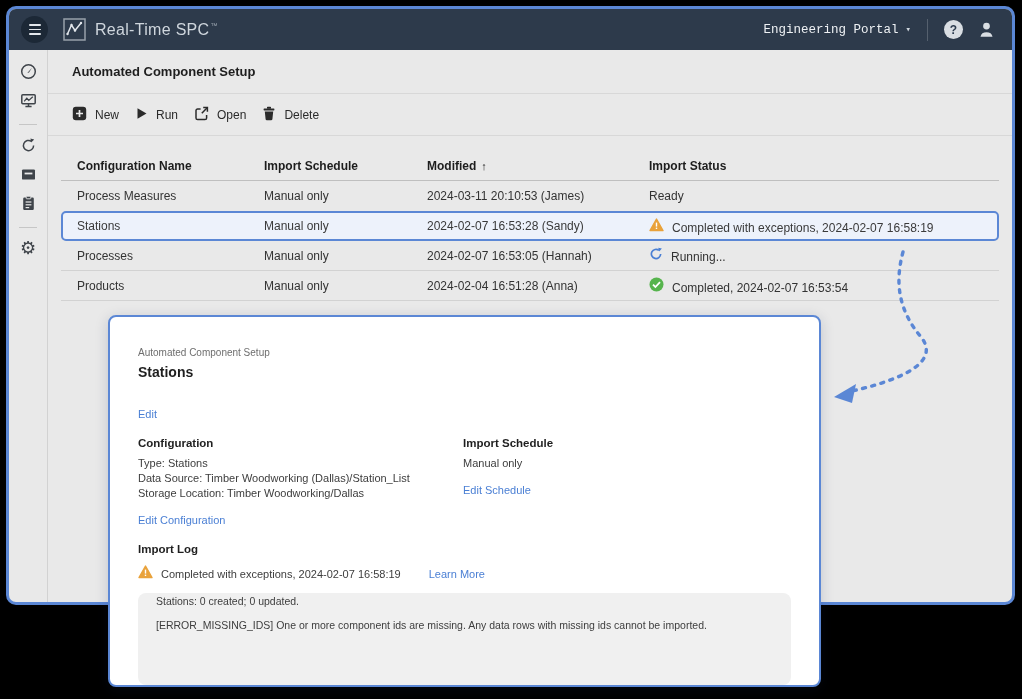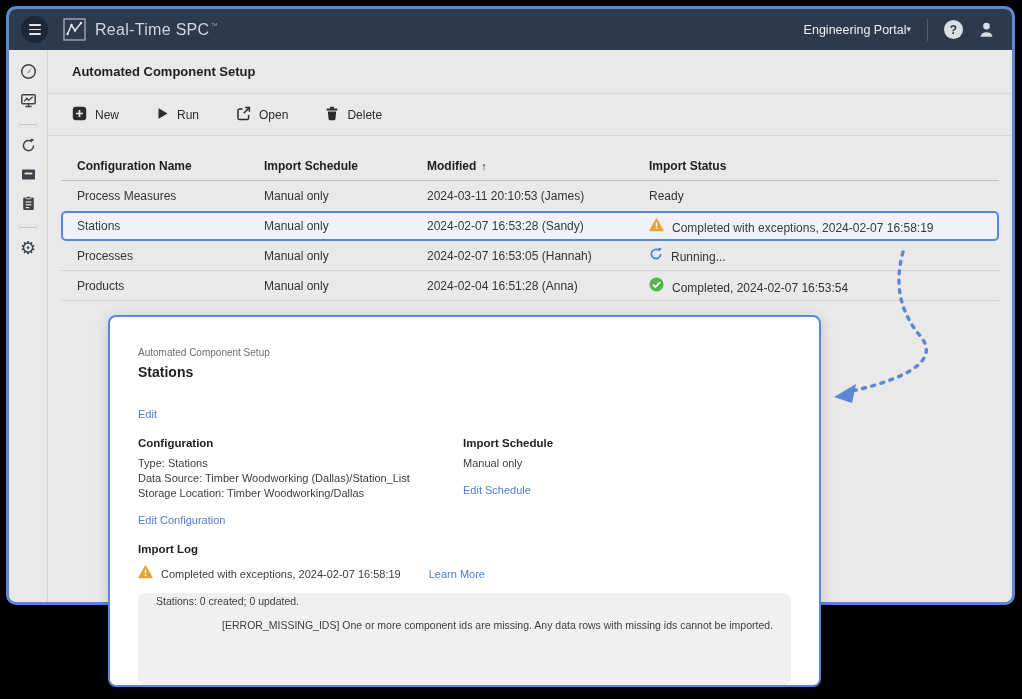--- a/index.html
+++ b/index.html
@@ -28,21 +28,21 @@
   .hamburger {
     width:27px; height:27px; border-radius:50%; background:#1c2836;
     display:flex; flex-direction:column; justify-content:center; align-items:center;
     gap:2.5px; margin-right:15px; cursor:pointer;
   }
   .hamburger .bar { width:12px; height:1.8px; background:#e3e7ec; border-radius:1px; }
   .logo { margin-right:9px; display:flex; }
   .app-title { color:#cfd6dd; font-size:16px; letter-spacing:.3px; }
   .app-title sup { font-size:7px; color:#9aa4ae; margin-left:1px; }
   .nav-spacer { flex:1; }
-  .portal { display:flex; align-items:flex-start; color:#eef1f4; font-size:12.5px; cursor:pointer; }
+  .portal { display:flex; align-items:flex-start; gap:7px; color:#eef1f4; font-size:12.5px; cursor:pointer;font-family:Liberation Mono, monospace; }
   .portal .caret { font-size:9px; color:#cfd6dd; padding-top:1px; }
   .nav-divider { width:1px; height:22px; background:#55606e; margin:0 16px; }
   .help-btn {
     width:19px; height:19px; border-radius:50%; background:#d9dee3;
     color:#2b3a4d; font-size:12px; font-weight:bold;
     display:flex; align-items:center; justify-content:center; margin-right:14px; cursor:pointer;
   }
   .user-btn { display:flex; cursor:pointer; }
 
   
@@ -56,21 +56,21 @@
   .gear-glyph { font-size:18px; color:#3f444a; line-height:17px; }
 
   .main { flex:1; display:flex; flex-direction:column; min-width:0; }
   .page-header {
     height:44px; display:flex; align-items:center; padding-left:24px;
     border-bottom:1px solid #d8d8d8;
   }
   .page-header h1 { font-size:13px; color:#1e1e1e; font-weight:bold; }
 
   .toolbar {
-    height:42px; display:flex; align-items:center; padding-left:24px; gap:37px;
+    height:42px; display:flex; align-items:center; padding-left:24px; gap:16px;
     border-bottom:1px solid #d8d8d8;
   }
   .tb-btn {
     background:none; border:none; display:flex; align-items:center; gap:8px;
     font-family:"Liberation Sans", sans-serif; font-size:12px; color:#2b2b2b; cursor:pointer;
   }
 
   
   .table { margin-top:15px; padding:0 13px; }
   .t-head, .t-row {
@@ -106,21 +106,21 @@
   .col-link { margin-top:9px; }
   .import-log { margin-top:14px; }
   .log-status { display:flex; align-items:center; gap:8px; margin-top:9px; }
   .log-status .txt { font-size:11px; color:#3d3d3d; }
   .log-status .link { margin-left:12px;padding-left:8px; }
   .log-box {
     margin-top:10px; background:#f0f0f0; border-radius:8px;
     padding:2px 18px; height:92px;
   }
   .log-line { font-size:10.5px; line-height:13px; color:#3d3d3d; }
-  .log-line + .log-line { margin-top:11px;text-align:right; }
+  .log-line + .log-line { margin-top:11px; }
 
   
   .anno-arrow { position:absolute; inset:0; width:1022px; height:699px; z-index:60; pointer-events:none; }
 </style>
 </head>
 <body>
 
 <div class="stage">
 
   <div class="app">

